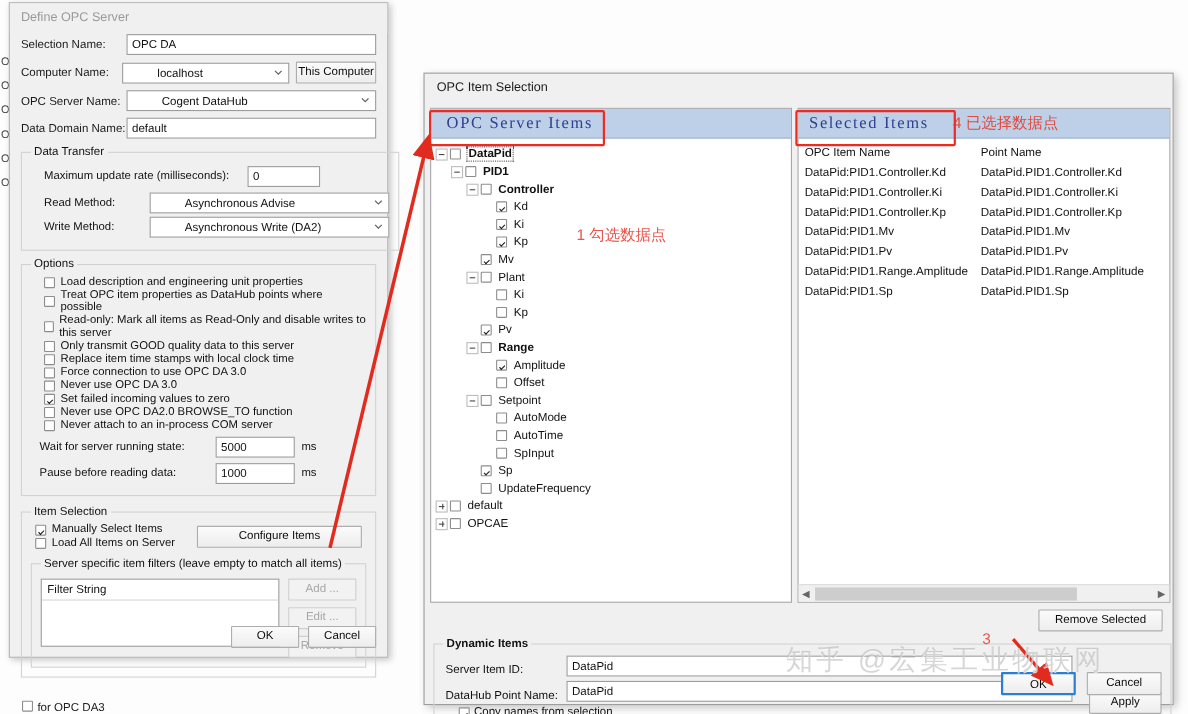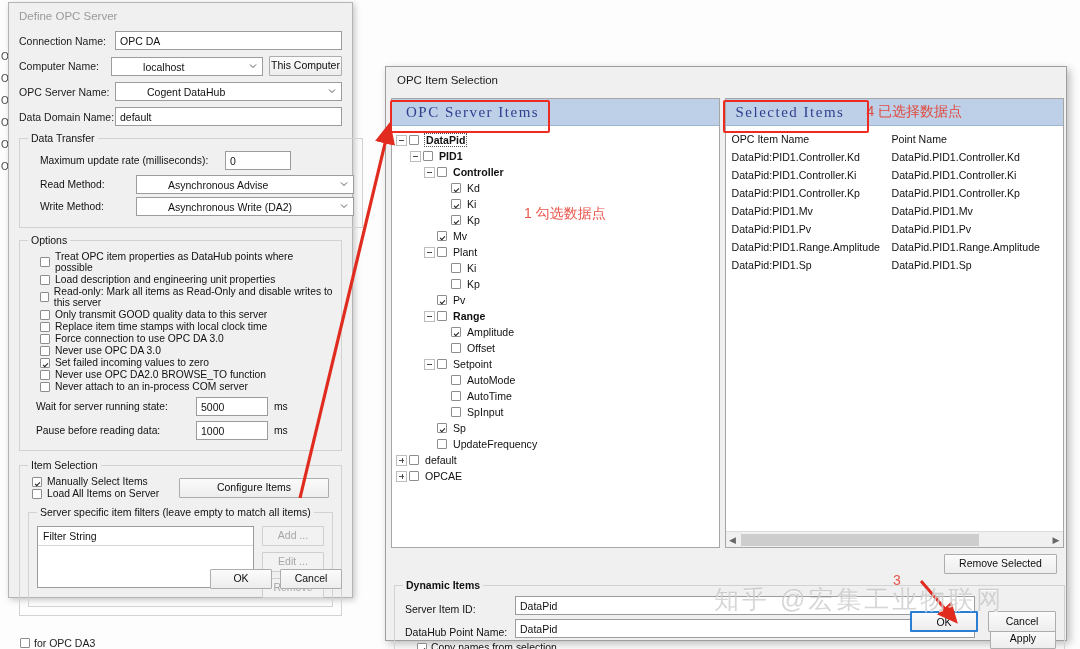--- a/index.html
+++ b/index.html
@@ -172,21 +172,21 @@
   <div id="bg-left-list">O<br>O<br>O<br>O<br>O<br>O</div>
   <div id="bg-bottom-chk">
     <span class="chk"></span><span>for OPC DA3</span>
   </div>
 </div>
 
 <div id="win-define">
   <div class="titlebar">Define OPC Server</div>
 
   <div class="form-row">
-    <label>Connection Name:</label>
+    <label>Selection Name:</label>
     <div class="tbox">OPC DA</div>
   </div>
 
   <div class="form-row">
     <label>Computer Name:</label>
     <div class="tbox combo" style="flex:none;width:152px">
       <span>localhost</span>
       <span class="caret">
           <svg viewBox="0 0 8 8">
             <path d="M1 2.5 L4 5.5 L7 2.5" fill="none" stroke="#5a5a5a" stroke-width="1"></path>
@@ -241,25 +241,25 @@
           </span>
       </div>
     </div>
   </fieldset>
 
   <fieldset class="group">
     <legend>Options</legend>
     <div id="opt-list">
         <div class="chk-row">
           <span class="chk"></span>
+          <span class="lbl">Load description and engineering unit properties</span>
+        </div>
+        <div class="chk-row">
+          <span class="chk"></span>
           <span class="lbl">Treat OPC item properties as DataHub points where possible</span>
-        </div>
-        <div class="chk-row">
-          <span class="chk"></span>
-          <span class="lbl">Load description and engineering unit properties</span>
         </div>
         <div class="chk-row">
           <span class="chk"></span>
           <span class="lbl">Read-only: Mark all items as Read-Only and disable writes to this server</span>
         </div>
         <div class="chk-row">
           <span class="chk"></span>
           <span class="lbl">Only transmit GOOD quality data to this server</span>
         </div>
         <div class="chk-row">

